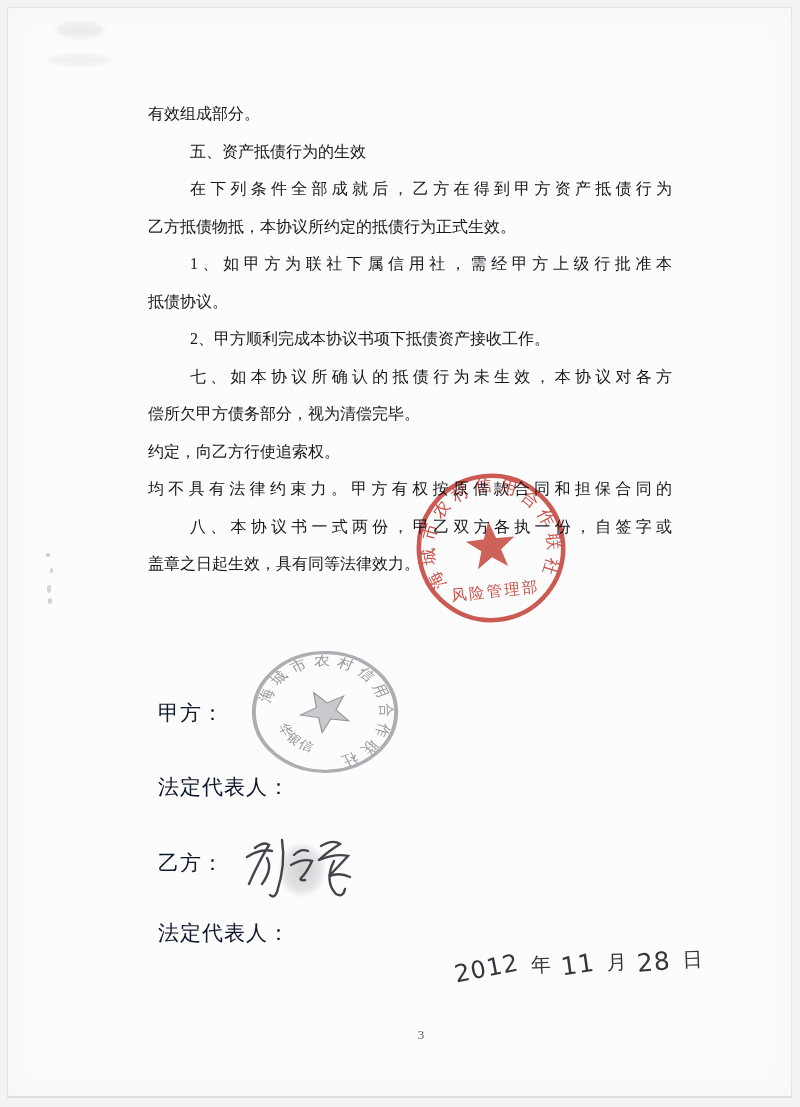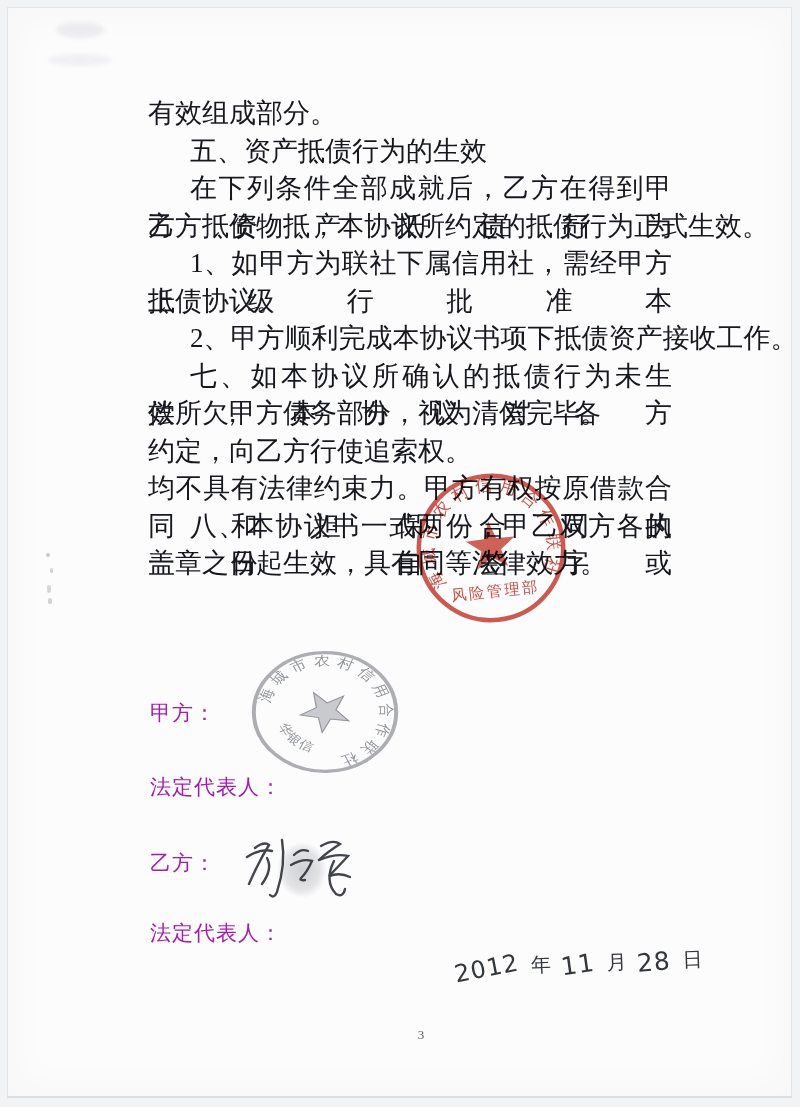--- a/index.html
+++ b/index.html
@@ -11,37 +11,37 @@
   .page{
     position:absolute;left:7px;top:7px;right:8px;bottom:9px;
     background:#fcfcfd;
     border:1px solid #e3e4e7;
     border-bottom:2px solid #dcdee1;
     box-shadow:inset 0 0 45px rgba(60,64,72,.03);
   }
   
   .doc-body{
     position:absolute;left:140px;top:87px;width:524px;
-    font-size:27px;color:#17181d;
+    font-size:16px;color:#17181d;
   }
   .bline{
     width:524px;height:37.5px;line-height:37.5px;
     white-space:nowrap;overflow:visible;
   }
   .bline.fill{
     white-space:normal;
     text-align:justify;
     text-align-last:justify;
     text-justify:inter-character;
   }
   .bline.ind{text-indent:42px;}
   
   .sig-label{
-    position:absolute;left:142px;
-    font-size:21px;color:#a21caf;letter-spacing:1px;white-space:nowrap;
+    position:absolute;left:150px;
+    font-size:21px;color:#0f172a;letter-spacing:1px;white-space:nowrap;
   }
   #party-a{top:691px;}
   #legal-rep-1{top:765px;}
   #party-b{top:841px;}
   #legal-rep-2{top:911px;}
   
   .stamp{position:absolute;mix-blend-mode:multiply;pointer-events:none;}
   #stamp-risk{left:399px;top:452px;width:168px;height:176px;opacity:.9;}
   #stamp-union{left:233px;top:634px;width:168px;height:140px;opacity:.82;}
   

